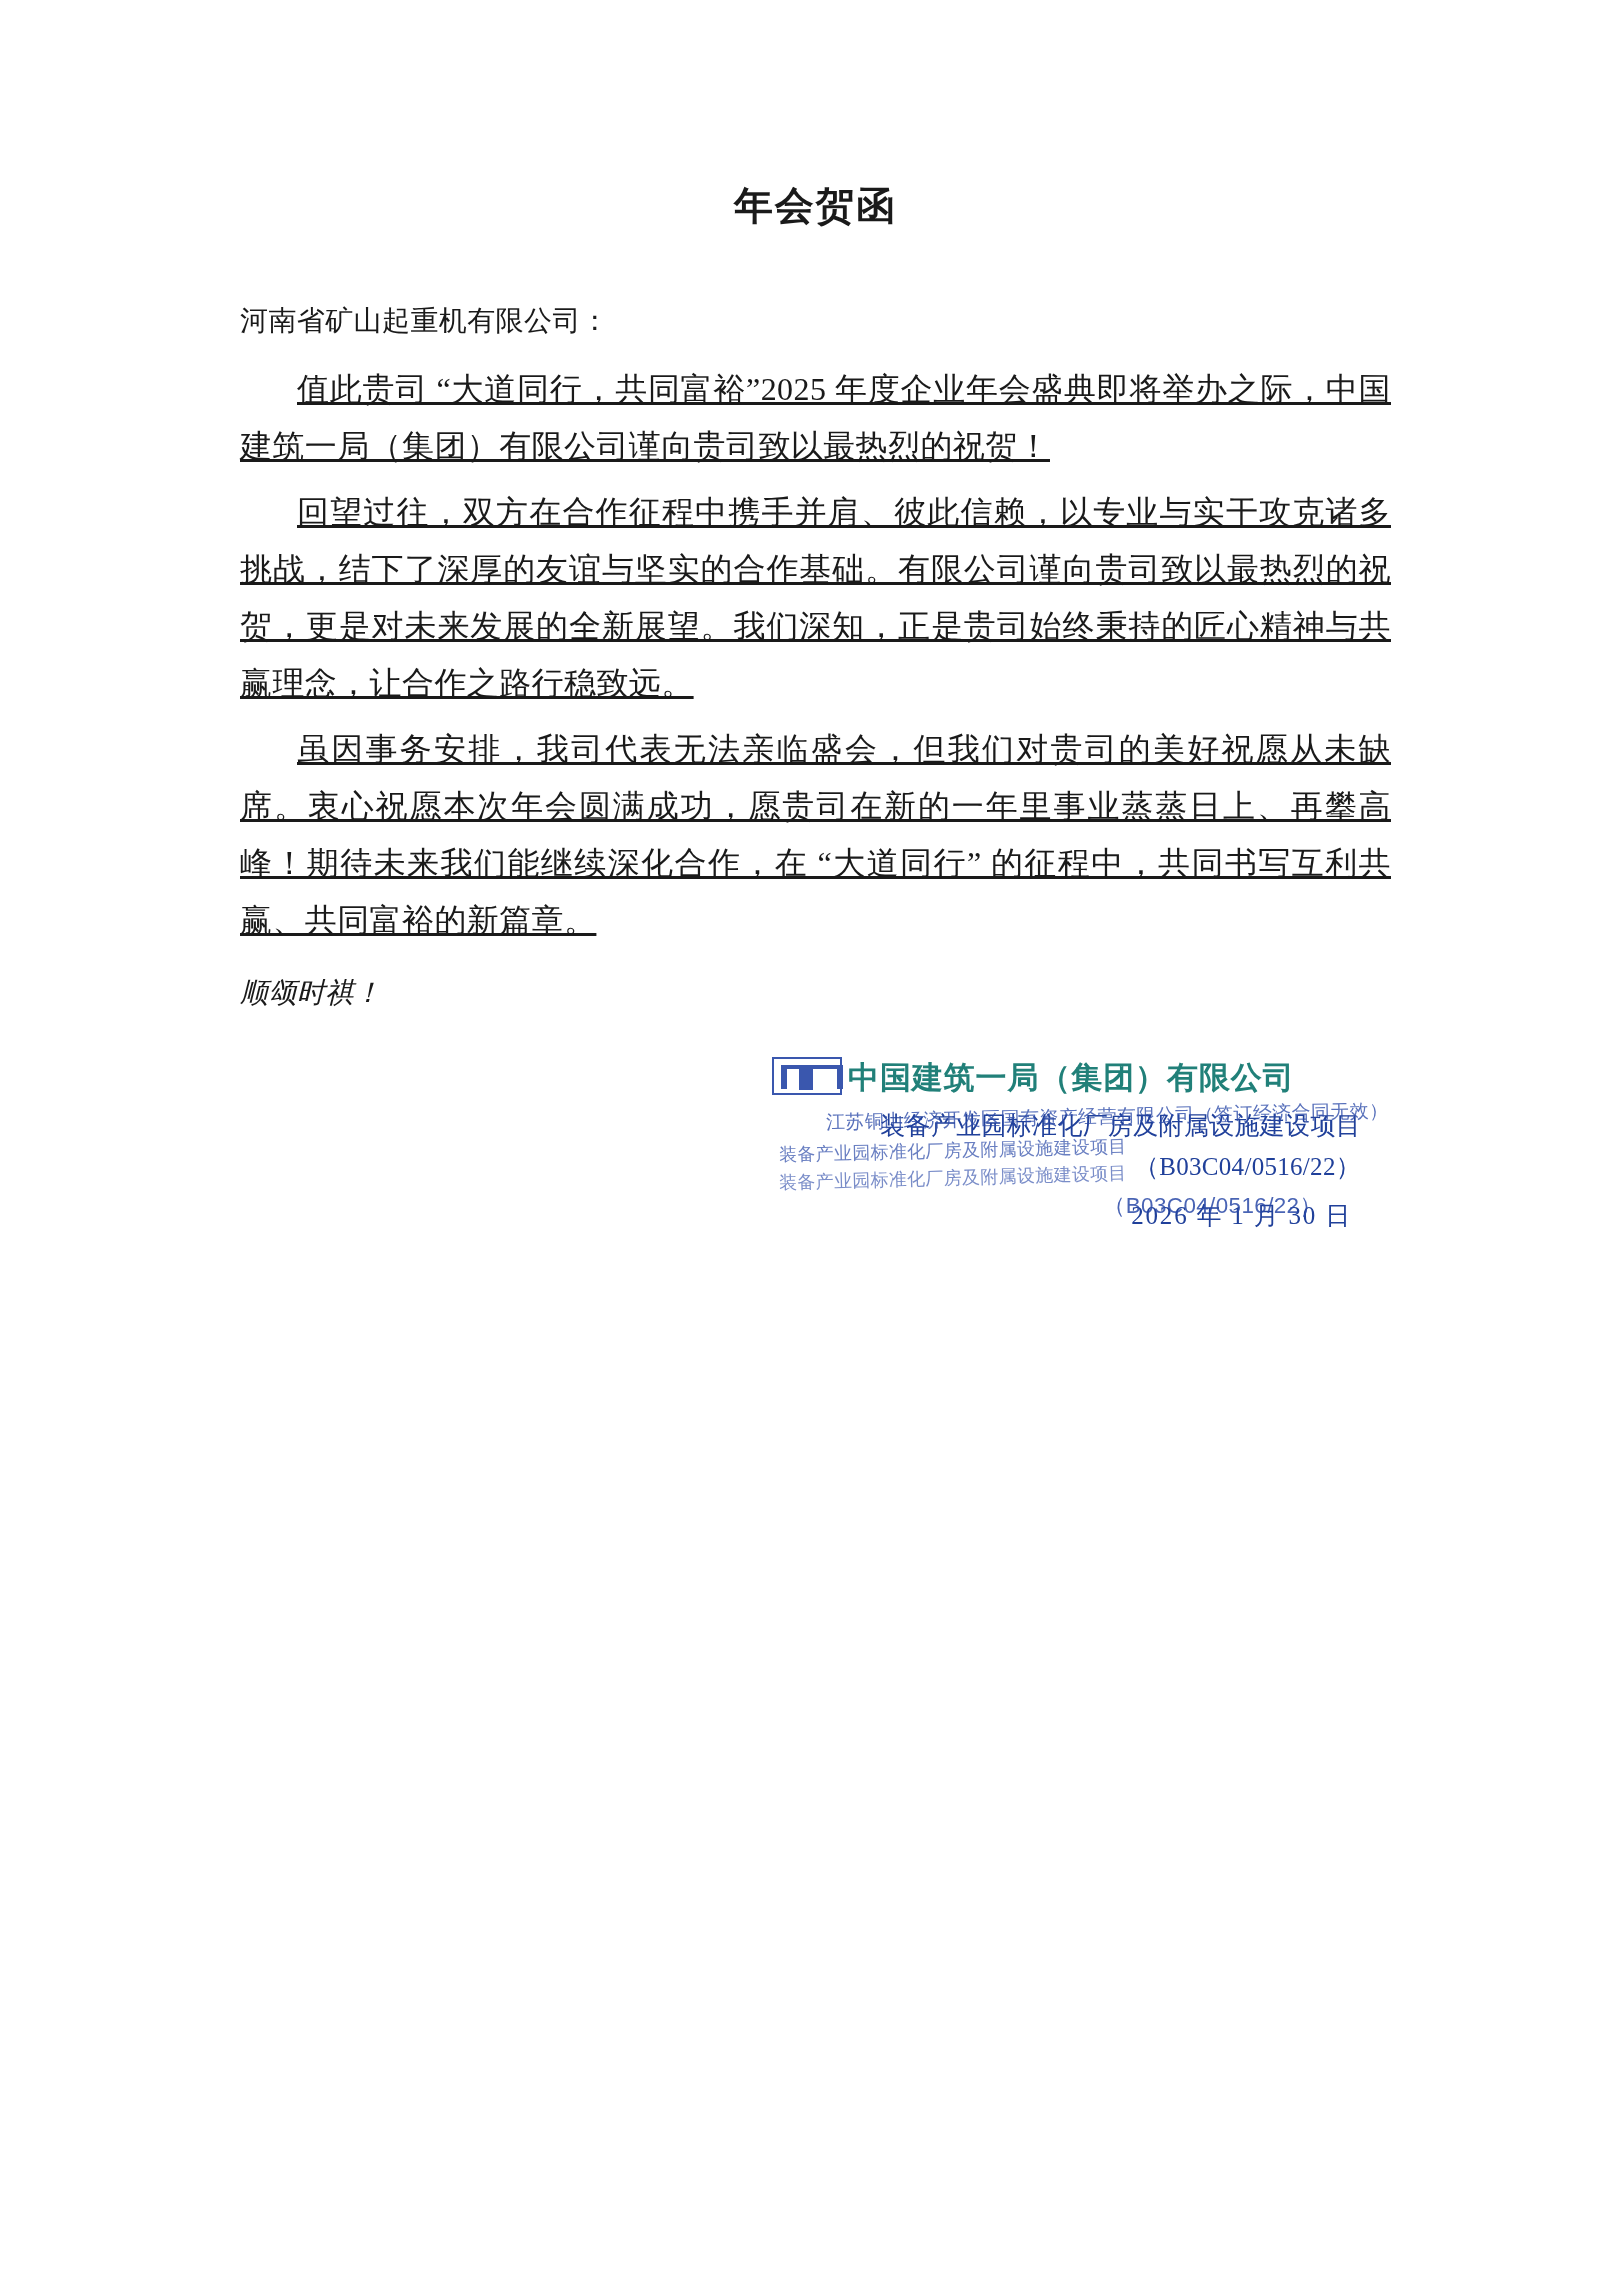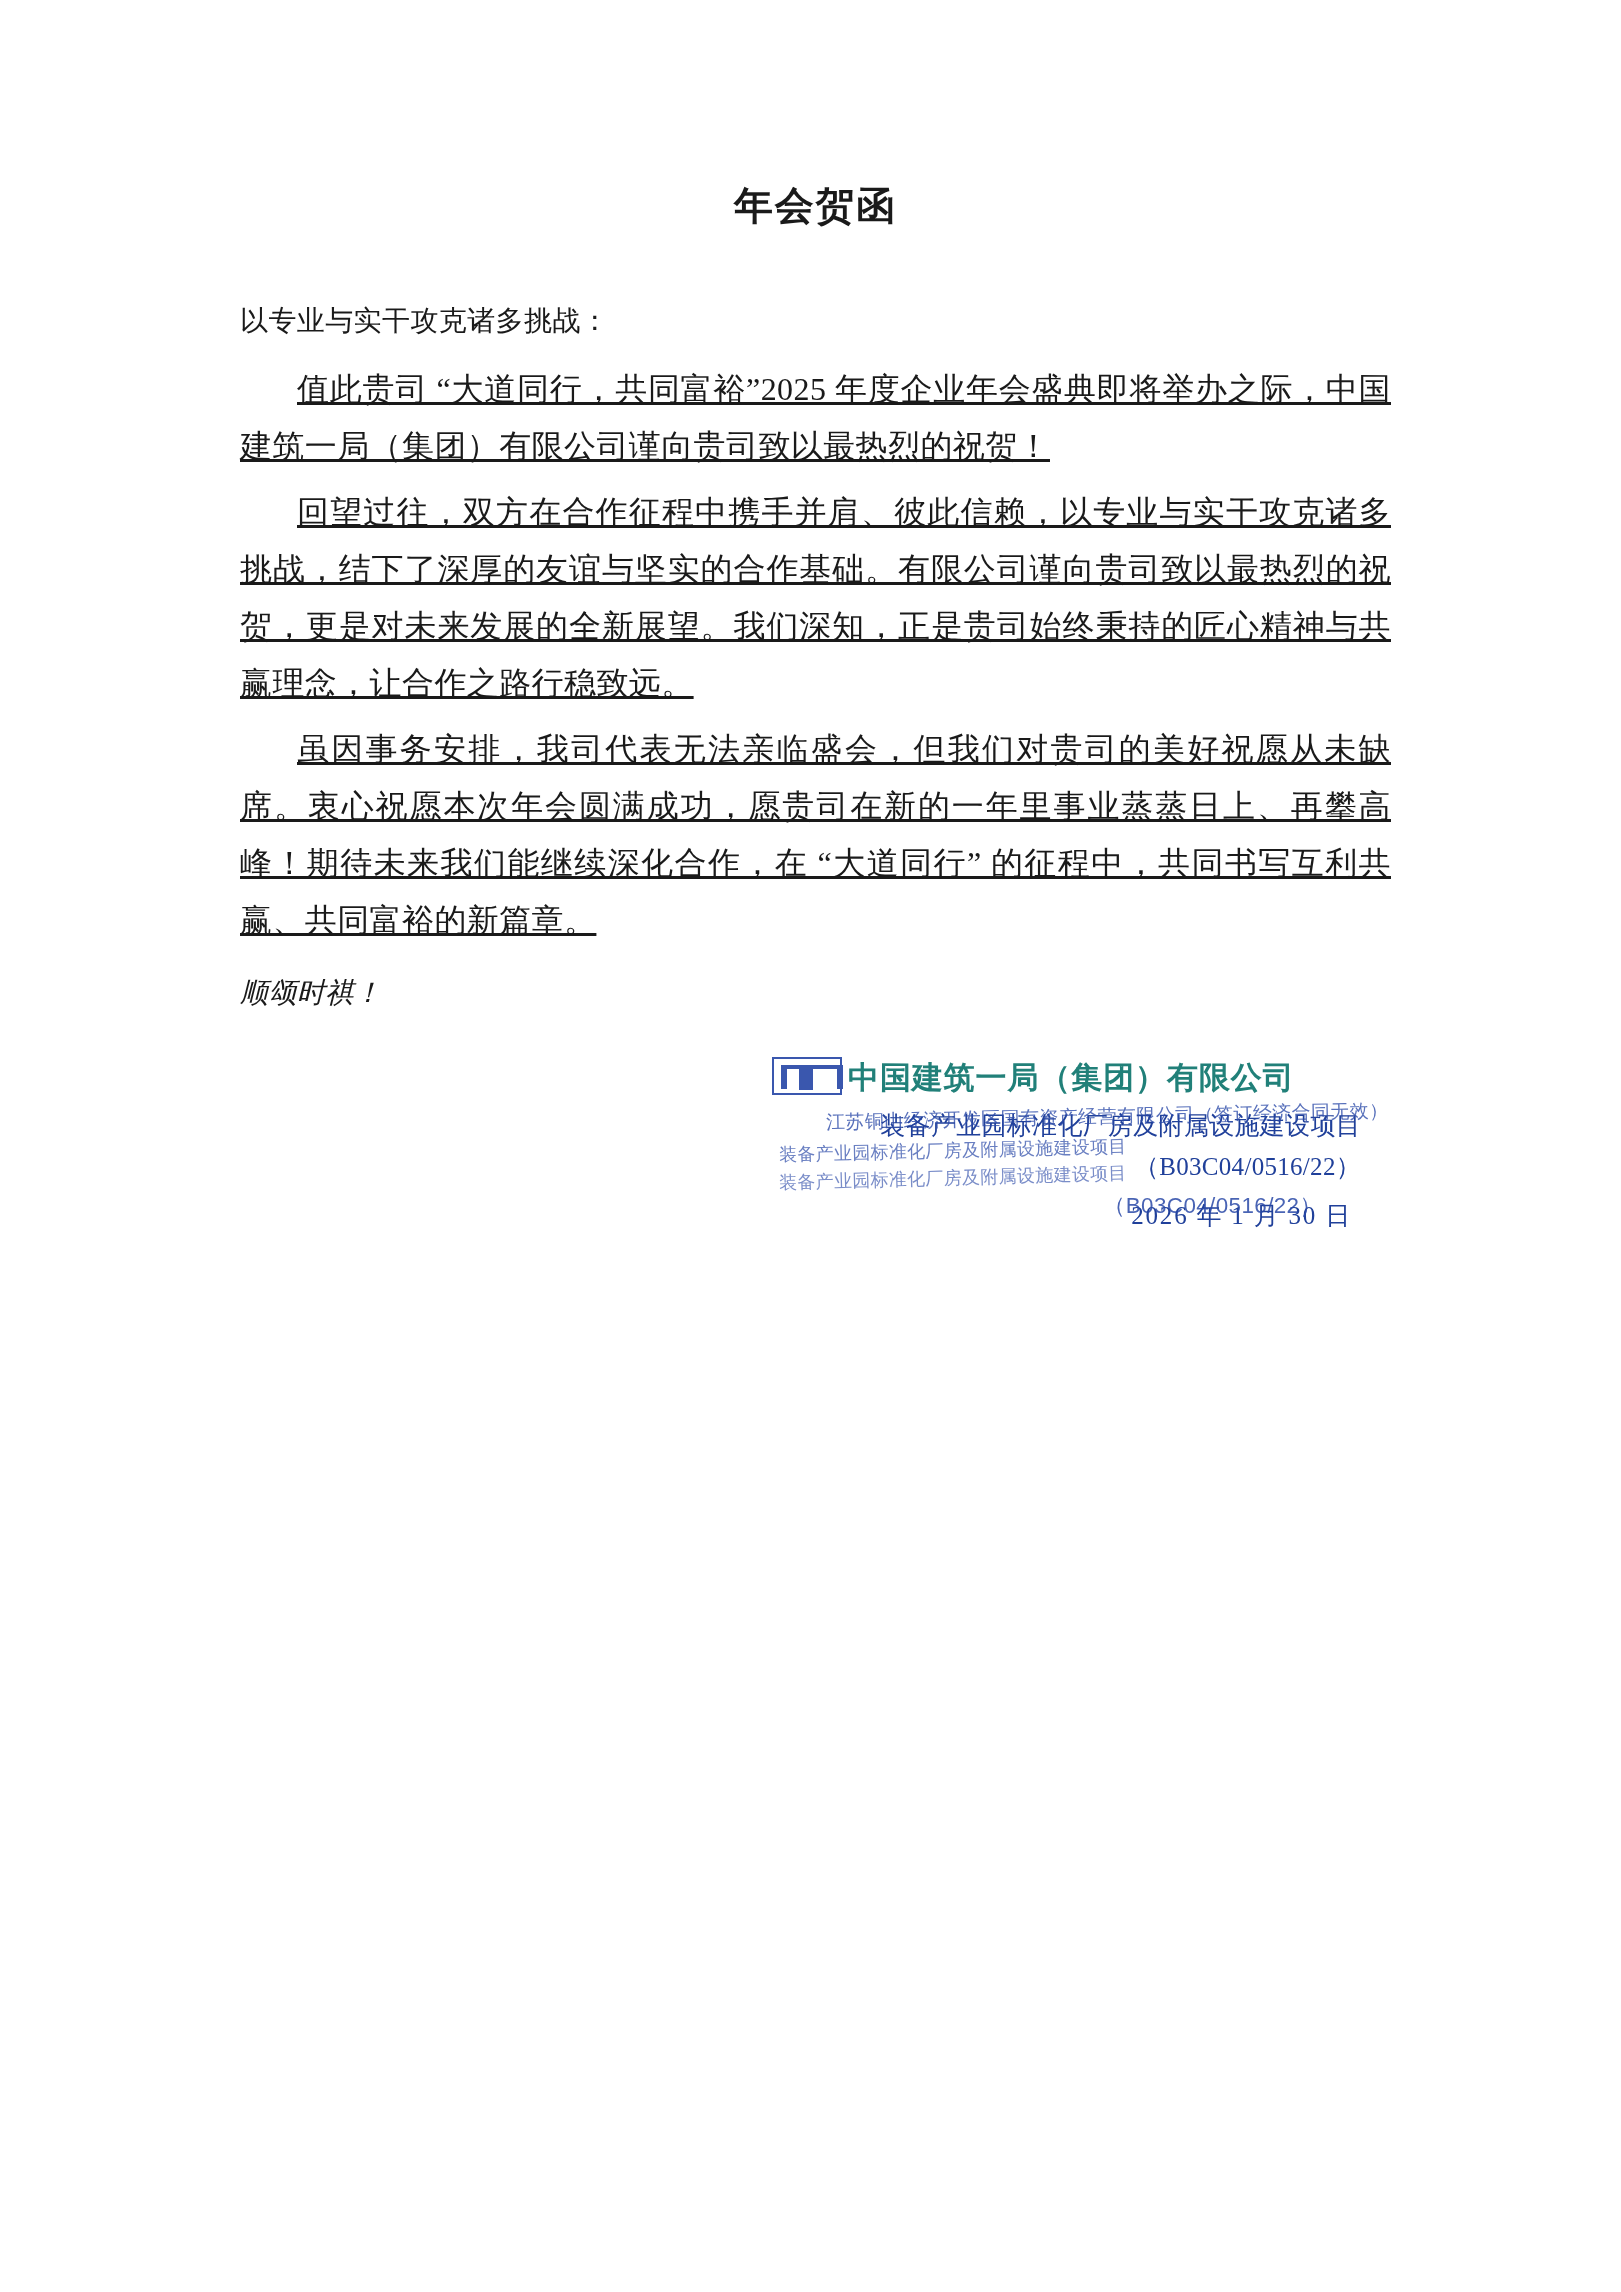--- a/index.html
+++ b/index.html
@@ -181,21 +181,21 @@
 </style>
 </head>
 <body>
 
 <div class="page">
 
   <div class="doc-body">
 
     <h1 class="doc-title">年会贺函</h1>
 
-    <p class="salutation">以专业与实干攻克诸多挑战：</p>
+    <p class="salutation">河南省矿山起重机有限公司：</p>
 
     <p class="para">值此贵司 “大道同行，共同富裕”2025 年度企业年会盛典即将举办之际，中国建筑一局（集团）有限公司谨向贵司致以最热烈的祝贺！</p>
     <p class="para">回望过往，双方在合作征程中携手并肩、彼此信赖，以专业与实干攻克诸多挑战，结下了深厚的友谊与坚实的合作基础。有限公司谨向贵司致以最热烈的祝贺，更是对未来发展的全新展望。我们深知，正是贵司始终秉持的匠心精神与共赢理念，让合作之路行稳致远。</p>
     <p class="para">虽因事务安排，我司代表无法亲临盛会，但我们对贵司的美好祝愿从未缺席。衷心祝愿本次年会圆满成功，愿贵司在新的一年里事业蒸蒸日上、再攀高峰！期待未来我们能继续深化合作，在 “大道同行” 的征程中，共同书写互利共赢、共同富裕的新篇章。</p>
 
     <p class="closing">顺颂时祺！</p>
 
   </div>
 
   <div class="signature-block">

